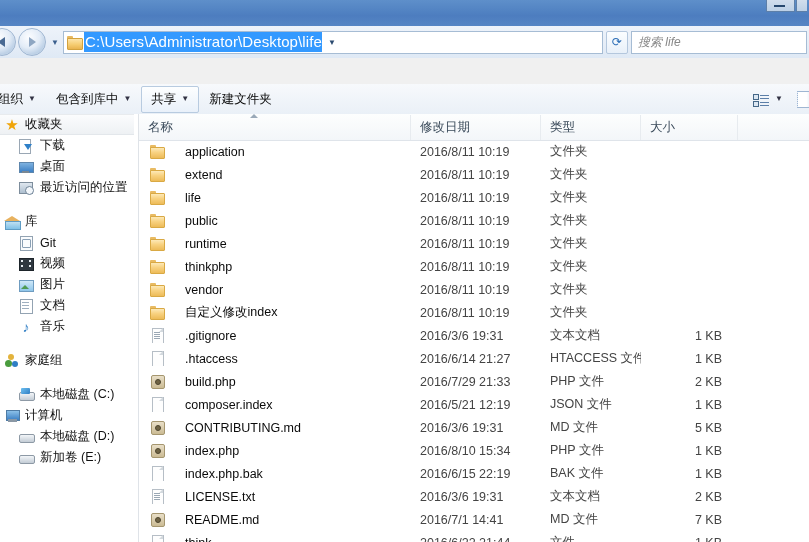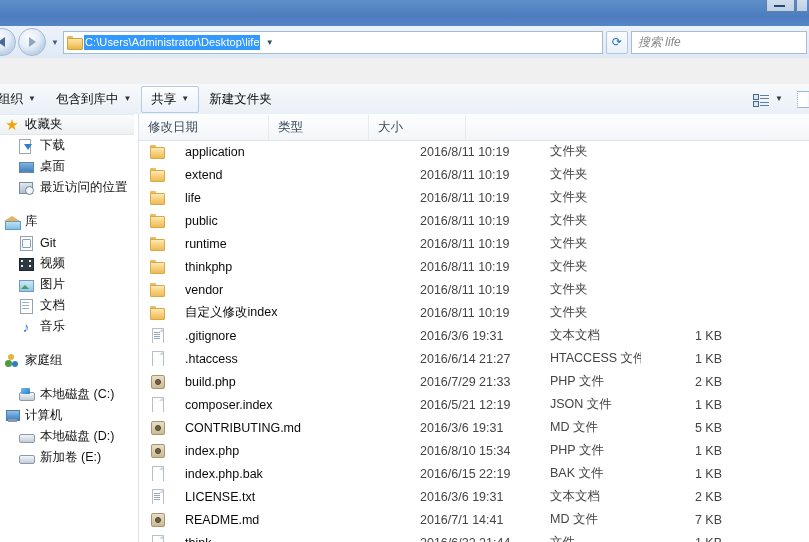--- a/index.html
+++ b/index.html
@@ -59,21 +59,21 @@
   }
   .addr-folder-ico{
     width:15px;height:13px;margin:0 2px 0 3px;flex:none;position:relative;
   }
   .addr-folder-ico .tab{position:absolute;left:0;top:0;width:6px;height:3px;background:#e8b960;border-radius:1px 1px 0 0;}
   .addr-folder-ico .body{position:absolute;left:0;top:2px;width:14px;height:10px;
     background:linear-gradient(to bottom,#fde4a8 0%,#f6cd72 55%,#e9b44f 100%);
     border:1px solid #d3a23e;border-radius:1px;}
   .addr-path{
     background:#3399ff;color:#fff;padding:1px 0 2px 1px;
-    font-size:11px;letter-spacing:.1px;white-space:nowrap;
+    font-size:15px;letter-spacing:.1px;white-space:nowrap;
   }
   .addr-caret{width:1px;height:14px;background:#fff;display:inline-block;vertical-align:-2px;}
   .addr-drop{
     width:18px;height:19px;display:flex;align-items:center;justify-content:center;
     color:#2b4a6f;font-size:8px;flex:none;
   }
   .addr-refresh{
     width:20px;height:21px;flex:none;
     border:1px solid #b4c7dd;border-radius:2px;
     background:linear-gradient(to bottom,#fbfdff 0%,#e8f0f9 100%);
@@ -426,20 +426,24 @@
             <i class="bdy"></i>
           </span>
         <span>新加卷 (E:)</span>
       </div>
     </div>
 
     <div class="splitter"></div>
 
     <div class="filepane">
       <div class="colhdr">
+        <div class="col name">
+          <span>名称</span>
+          <span class="sortmark"></span>
+        </div>
         <div class="col date">
           <span>修改日期</span>
         </div>
         <div class="col type">
           <span>类型</span>
         </div>
         <div class="col size">
           <span>大小</span>
         </div>
         <div class="col blank"></div>

